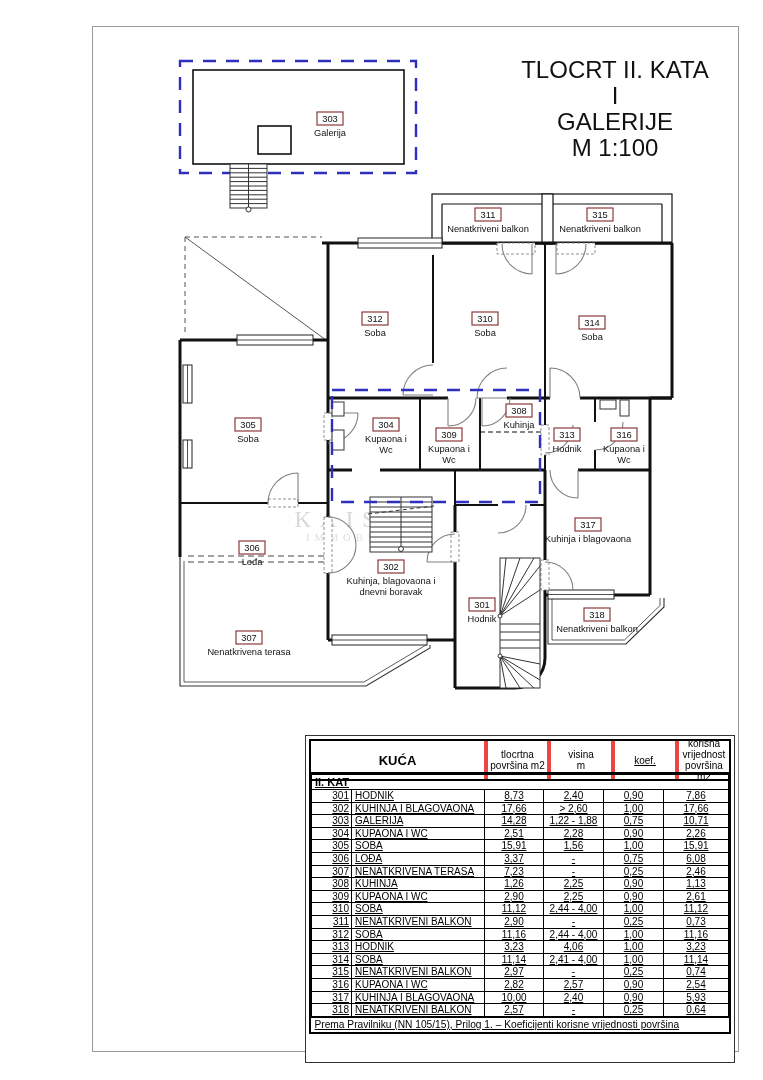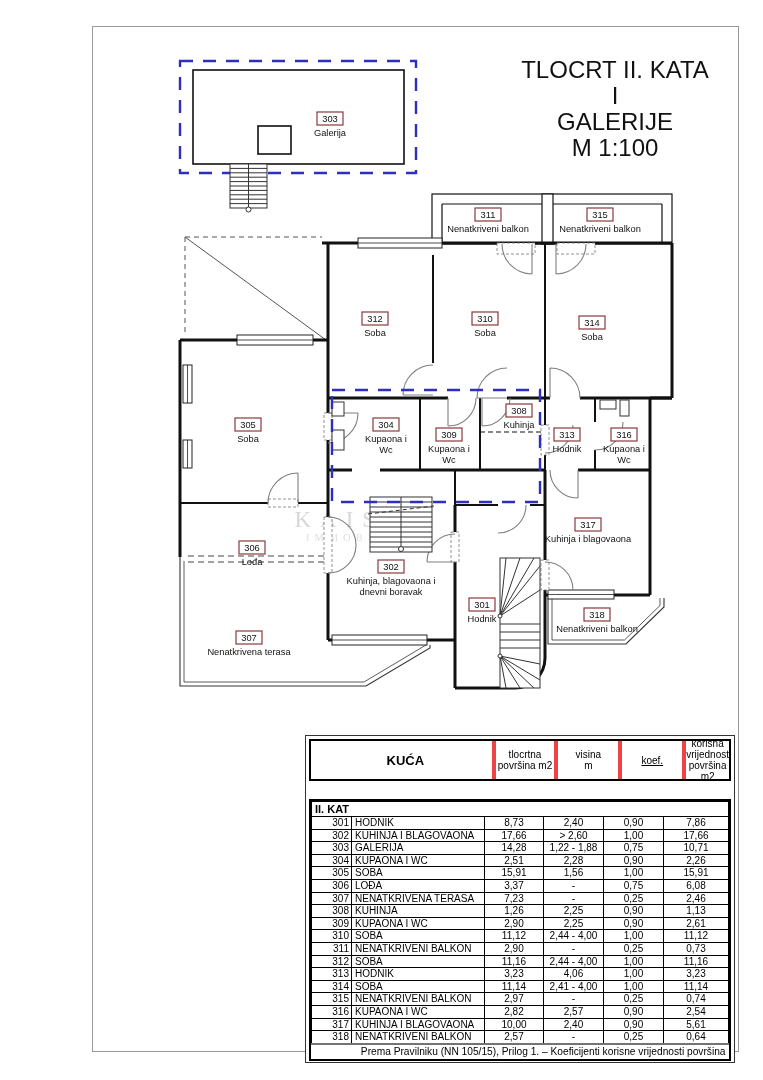--- a/index.html
+++ b/index.html
@@ -7,31 +7,31 @@
   #page-frame{position:absolute;left:92px;top:26px;width:645px;height:1024px;border:1px solid #9a9a9a;z-index:0;}
   #watermark{position:absolute;left:278px;top:508px;width:170px;text-align:center;z-index:1;color:#d8d8d8;font-family:"Liberation Serif",serif;pointer-events:none;}
   #watermark .wm1{font-size:23px;letter-spacing:9px;line-height:24px;}
   #watermark .wm2{font-size:10.5px;letter-spacing:5px;line-height:12px;color:#dedede;}
   #plan-svg{position:absolute;left:0;top:0;z-index:2;}
   
   #table-wrap{position:absolute;left:305px;top:735px;width:430px;height:328px;border:1.5px solid #333;z-index:3;background:#fff;box-sizing:border-box;}
   #hdr-box{position:absolute;left:3px;right:3px;top:3px;height:38px;border:2px solid #000;display:flex;align-items:stretch;}
   .hcell{border-left:4px solid #ef4444;display:flex;align-items:center;justify-content:center;text-align:center;font-size:10px;line-height:11px;white-space:pre-line;}
   .hcell:first-child{border-left:none;}
-  .h-kuca{width:173px;font-weight:bold;font-size:13px;padding-left:8px;}
+  .h-kuca{width:173px;font-weight:bold;font-size:13px;}
   .h-a{width:59px;} .h-v{width:60px;} .h-k{width:60px;text-decoration:underline;} .h-kv{flex:1;}
-  #body-box{position:absolute;left:3px;right:3px;top:63px;border:2px solid #000;}
+  #body-box{position:absolute;left:3px;right:3px;top:36px;border:2px solid #000;text-decoration:underline;}
   #body-box table{width:100%;border-collapse:collapse;table-layout:fixed;}
   #body-box td{border:1px solid #000;font-size:10px;line-height:11.6px;padding:0 3px;overflow:hidden;white-space:nowrap;vertical-align:middle;}
   #body-box tr.sec td{font-weight:bold;font-size:11px;line-height:14px;border-bottom:1px solid #000;}
   #body-box td.num{text-align:right;padding-right:2px;border-right:1px solid #000;}
   #body-box td.name{text-align:left;}
   #body-box td.c{text-align:center;}
   #body-box tr.tot td{font-weight:bold;line-height:15px;border-top:1.5px solid #000;}
-  #body-box tr.fn td{border:none;border-top:2px solid #737373;text-align:right;line-height:14px;font-size:10.2px;white-space:normal;font-weight:normal;}
+  #body-box tr.fn td{border:none;border-top:2px solid #000000;text-align:left;line-height:14px;font-size:10.2px;white-space:normal;font-weight:normal;}
 </style>
 </head>
 <body>
 
 <div id="page-frame"></div>
 
 <div id="watermark">
   <div class="wm1">KAISER</div>
   <div class="wm2">IMMOBILIEN</div>
 </div>
@@ -446,21 +446,21 @@
             <td class="c">2,57</td>
             <td class="c">0,90</td>
             <td class="c">2,54</td>
           </tr>
           <tr>
             <td class="num">317</td>
             <td class="name">KUHINJA I BLAGOVAONA</td>
             <td class="c">10,00</td>
             <td class="c">2,40</td>
             <td class="c">0,90</td>
-            <td class="c">5,61</td>
+            <td class="c">5,93</td>
           </tr>
           <tr>
             <td class="num">318</td>
             <td class="name">NENATKRIVENI BALKON</td>
             <td class="c">2,57</td>
             <td class="c">-</td>
             <td class="c">0,25</td>
             <td class="c">0,64</td>
           </tr>
           <tr class="fn">

